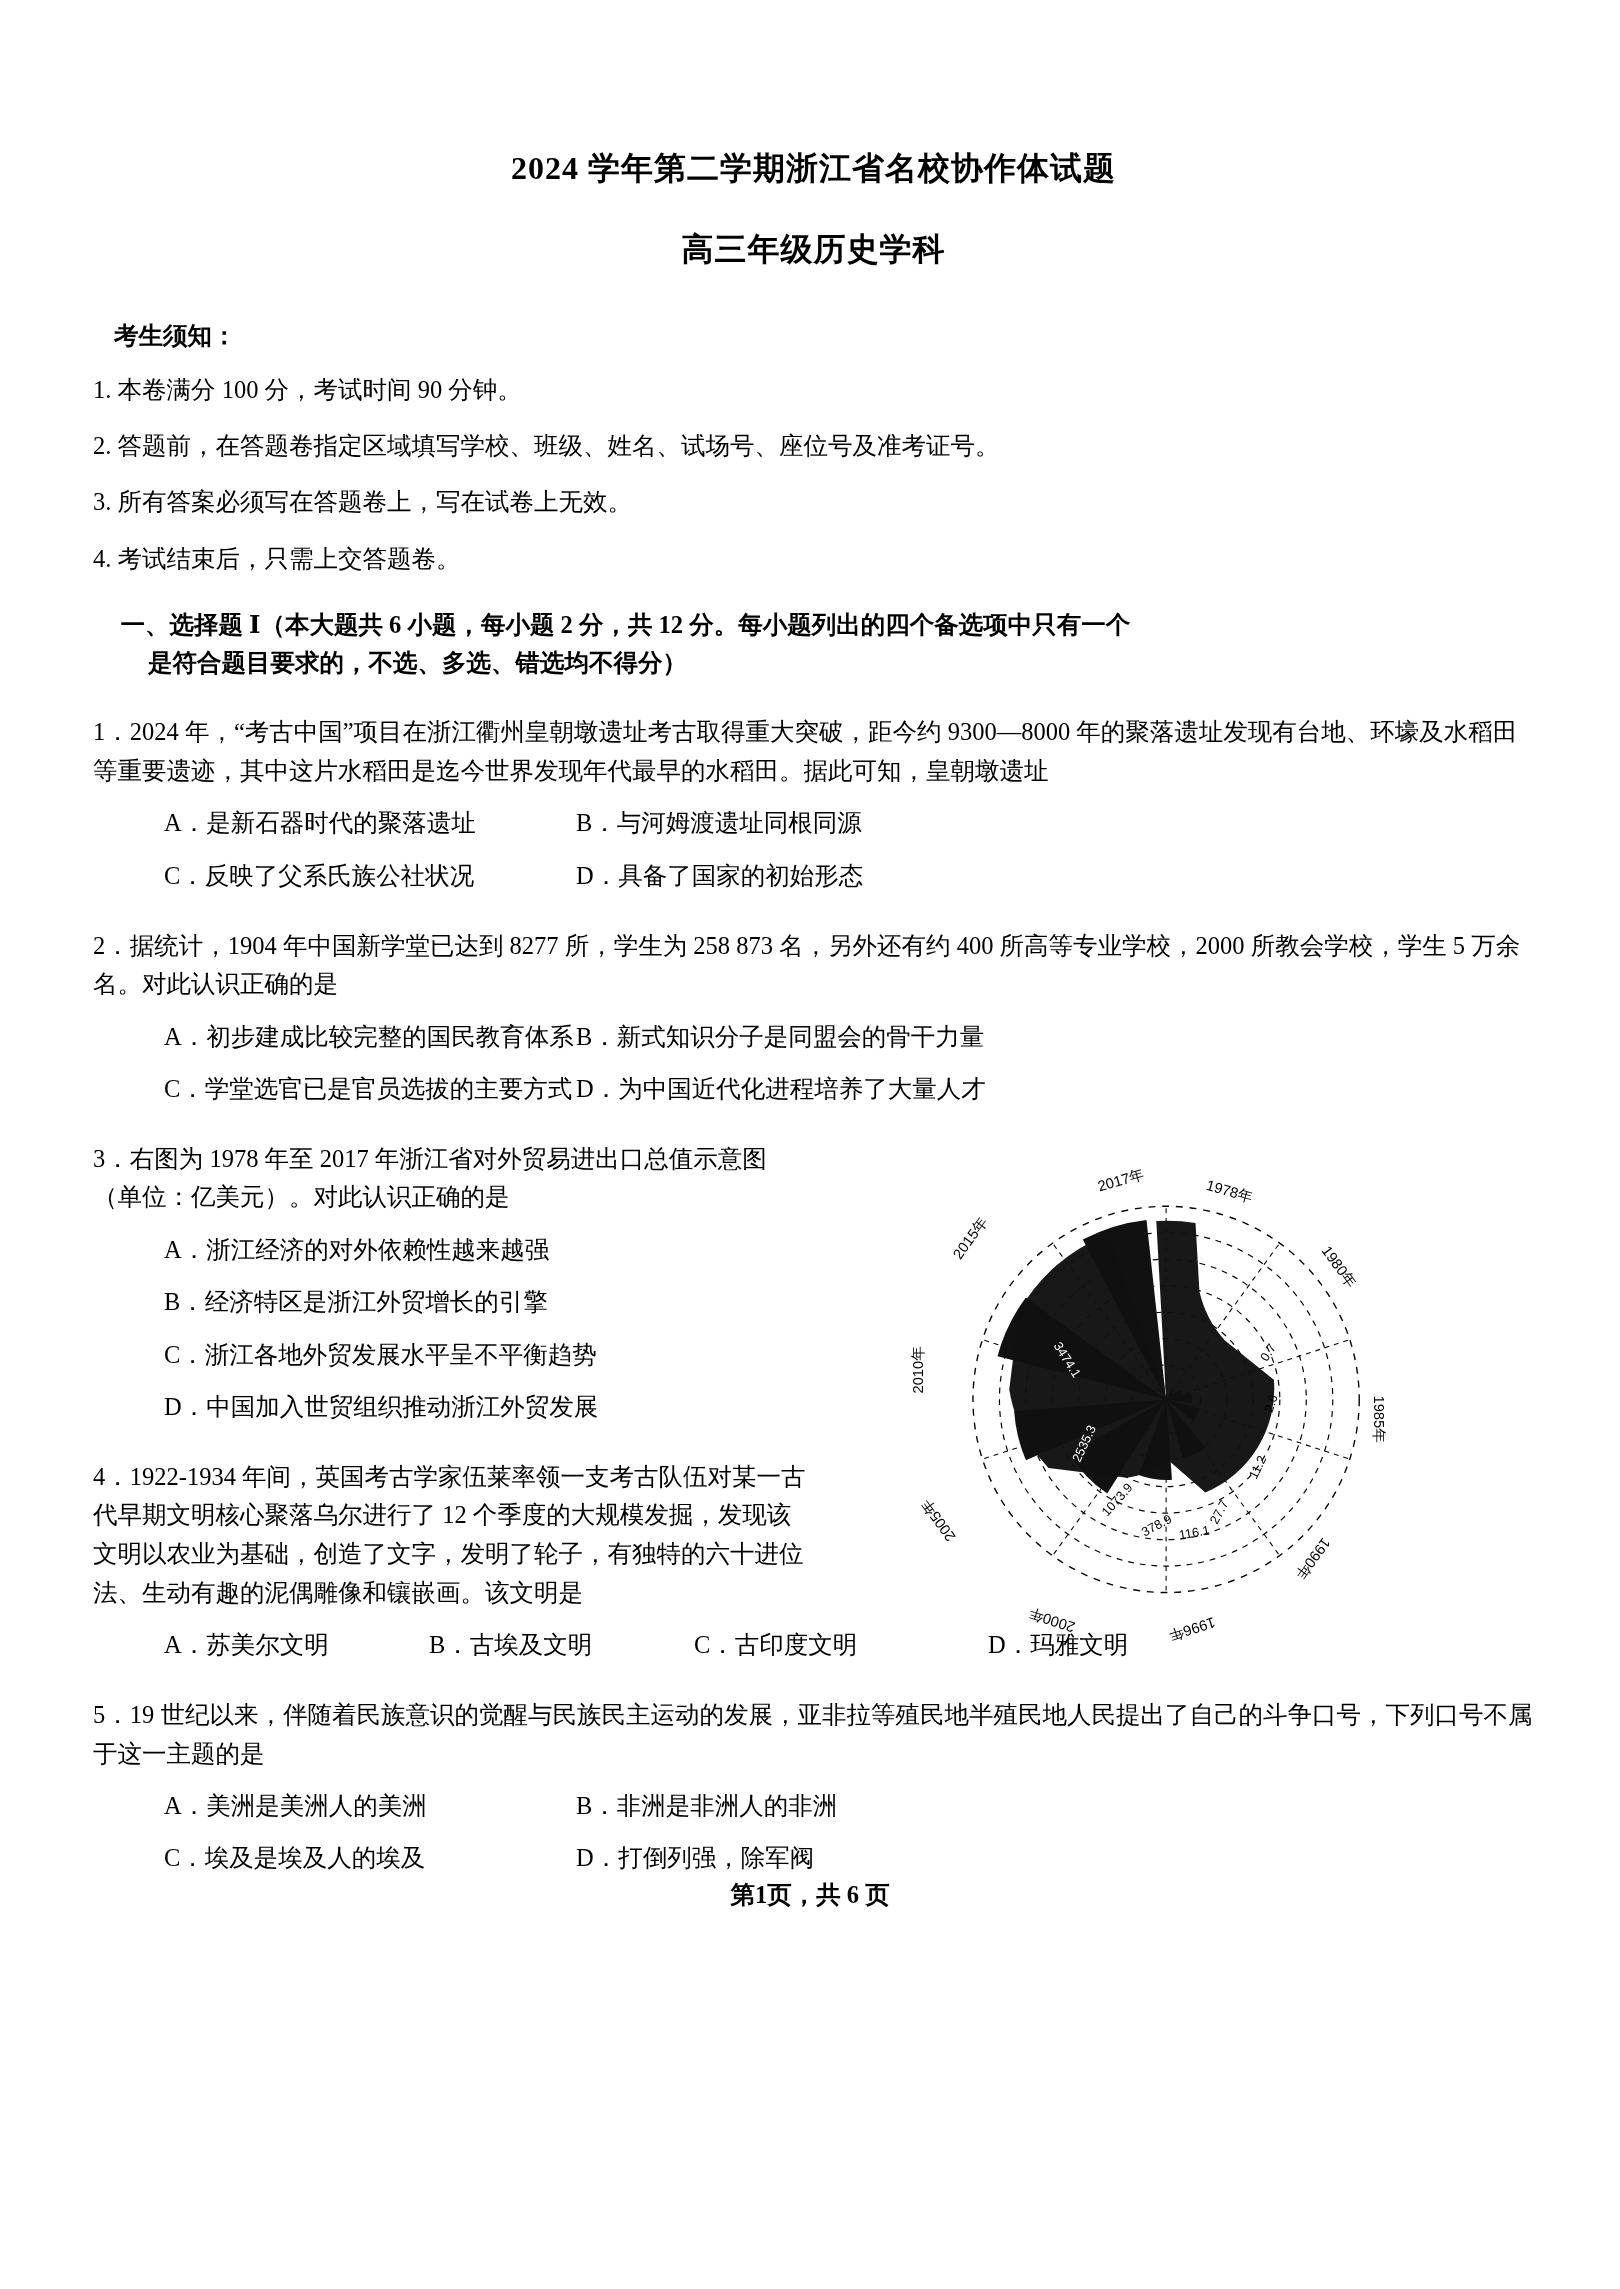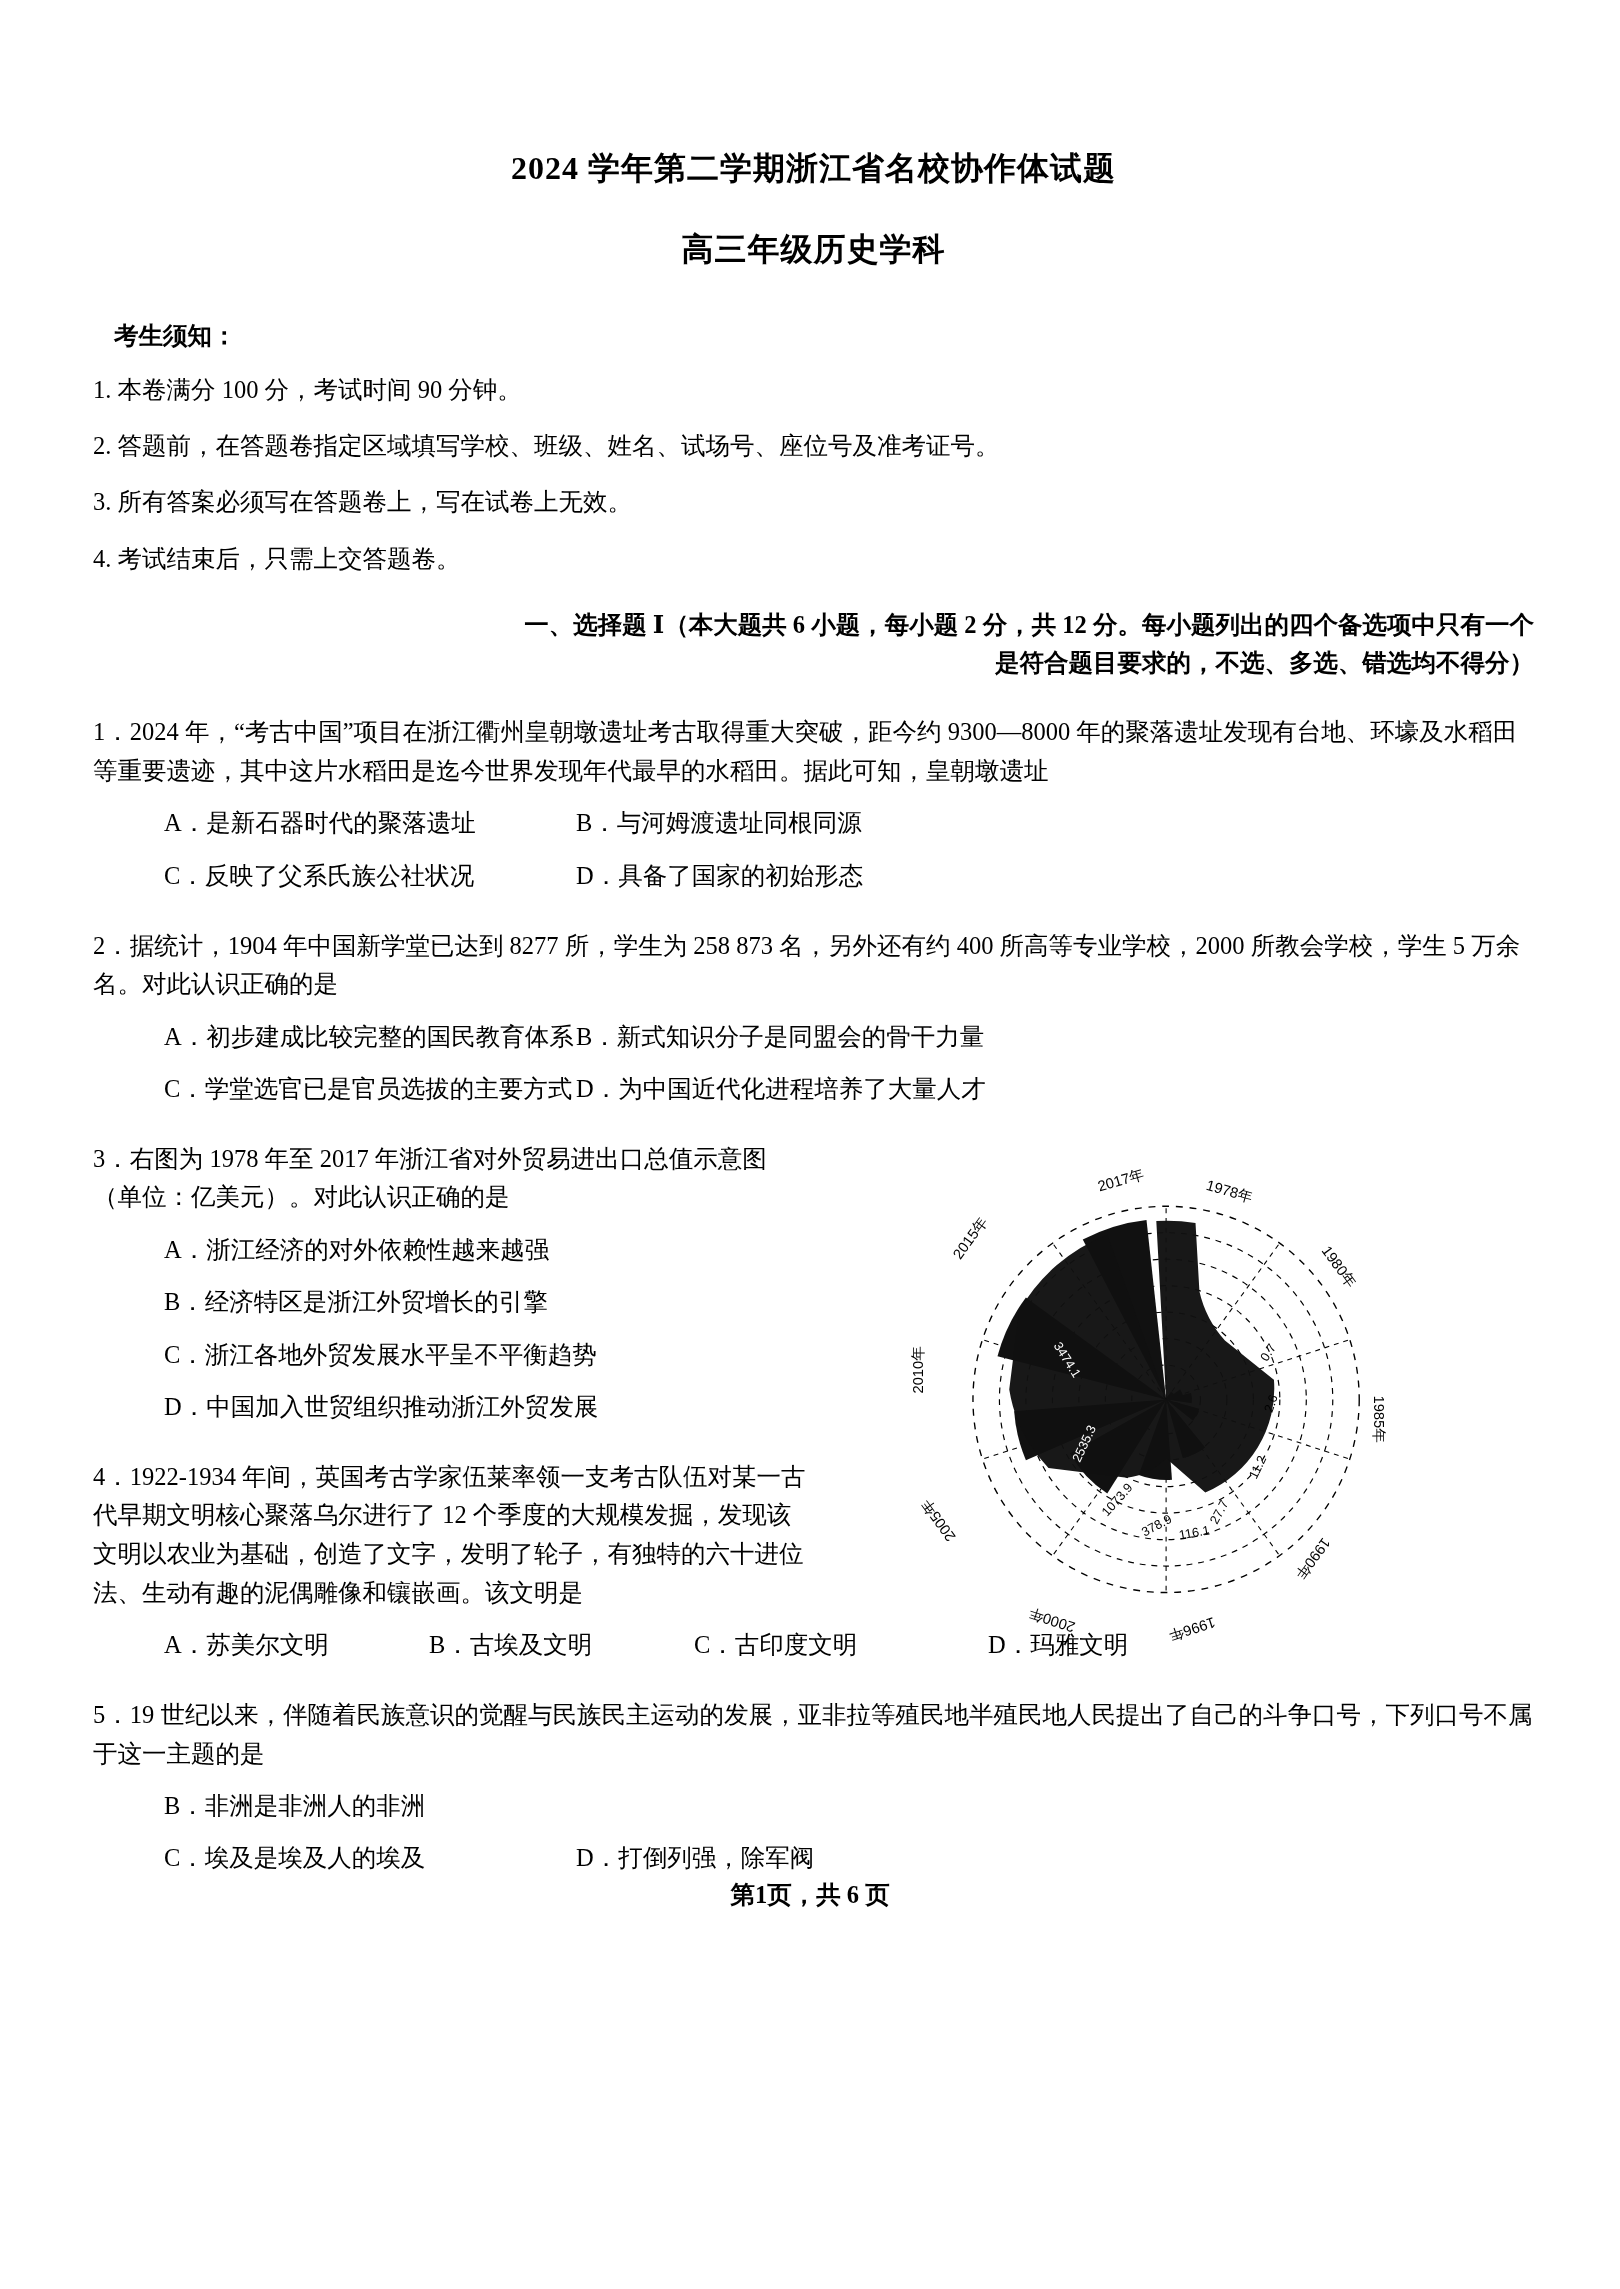--- a/index.html
+++ b/index.html
@@ -58,21 +58,20 @@
     font-size: 30px;
     font-weight: bold;
     margin-top: 39px;
   }
   .q-head {
     font-size: 24.5px;
     font-weight: bold;
     margin-top: 29px;
     line-height: 1.55;
     text-indent: 27.4px;
-    text-align: right;
   }
   .q-head .cont {
     display: block;
     text-indent: 55px;
   }
   .question {
     font-size: 24.5px;
     margin-top: 31px;
     line-height: 1.58;
   }
@@ -283,20 +282,21 @@
         <div class="opt">C．古印度文明</div>
         <div class="opt">D．玛雅文明</div>
       </div>
     </div>
 
     <div class="question">
       <div class="q-body">
         <span>5．</span><span>19 世纪以来，伴随着民族意识的觉醒与民族民主运动的发展，亚非拉等殖民地半殖民地人民提出了自己的斗争口号，下列口号不属于这一主题的是</span>
       </div>
       <div class="opt-row opt-2col">
+        <div class="opt">A．美洲是美洲人的美洲</div>
         <div class="opt">B．非洲是非洲人的非洲</div>
       </div>
       <div class="opt-row opt-2col">
         <div class="opt">C．埃及是埃及人的埃及</div>
         <div class="opt">D．打倒列强，除军阀</div>
       </div>
     </div>
 
   </div>
 

